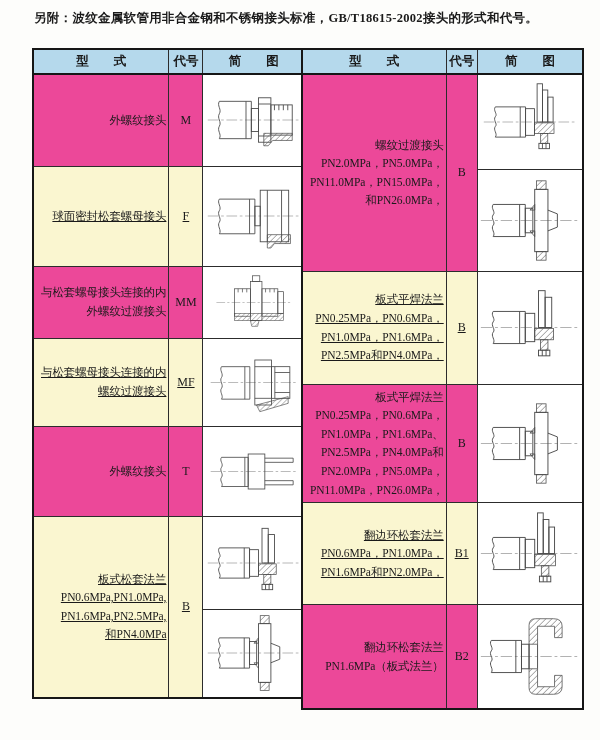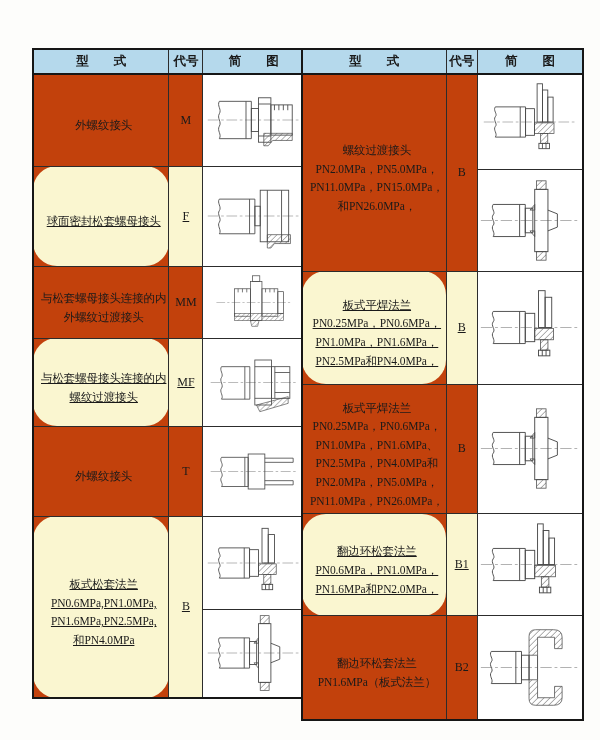--- a/index.html
+++ b/index.html
@@ -8,31 +8,31 @@
     font-family:"Liberation Serif","DejaVu Serif",serif;color:#1a1a1a;
     position:relative;overflow:hidden;
   }
   .page{position:relative;width:600px;height:740px;}
   .title{
     position:absolute;left:34px;top:10px;width:560px;
     font-size:12.5px;font-weight:bold;letter-spacing:.3px;white-space:nowrap;
   }
   table.jtable{
     position:absolute;border-collapse:collapse;table-layout:fixed;
-    border:2px solid #161616;background:#c2410c;
+    border:2px solid #161616;background:#ec4899;
   }
   .jtable th,.jtable td{border:1px solid #2c2c2c;padding:0;}
   .jtable th{
     background:var(--header-bg,#b5d9ec);
     font-size:12.5px;font-weight:bold;text-align:center;
     border-bottom:2px solid #161616;
   }
   td.type{
-    font-size:11.5px;text-align:center;vertical-align:middle;
-    padding:14px 2px 3px 7px;letter-spacing:-0.1px;overflow:hidden;border-radius:24px;
+    font-size:11.5px;text-align:right;vertical-align:middle;
+    padding:3px 2px 3px 7px;letter-spacing:-0.1px;overflow:hidden;
   }
   td.type .tline{line-height:1.62;white-space:nowrap;}
   td.code{font-size:12px;text-align:center;vertical-align:middle;}
   td.hl{background:var(--highlight-bg,#faf6d0);text-decoration:underline;}
   td.diag{background:#fff;text-align:center;vertical-align:middle;overflow:hidden;}
   td.diag svg{display:inline-block;vertical-align:middle;width:98px;height:80px;}
   td.diag.sm svg{width:80px;height:65px;}
   td.diag.md svg{width:92px;height:75px;}
   td.diag.xl svg{width:104px;height:85px;}
   .dg line,.dg path,.dg rect,.dg polygon{stroke:#4a4a4a;fill:none;stroke-width:1;}
@@ -45,20 +45,21 @@
 <svg width="0" height="0" style="position:absolute" aria-hidden="true">
   <defs>
     <pattern id="hatch" patternUnits="userSpaceOnUse" width="4.5" height="4.5" patternTransform="rotate(45)">
       <line x1="0" y1="0" x2="0" y2="4.5" stroke="#5a5a5a" stroke-width="1"></line>
     </pattern>
   </defs>
 </svg>
 
 <div class="page">
 
+  <div class="title">另附：波纹金属软管用非合金钢和不锈钢接头标准，GB/T18615-2002接头的形式和代号。</div>
 
   <table class="jtable" style="left:32px;top:48px;">
     <colgroup>
         <col style="width:128px">
         <col style="width:34px">
         <col style="width:102px">
       </colgroup>
     <thead>
       <tr style="height:25px">
         <th>型　　式</th>

